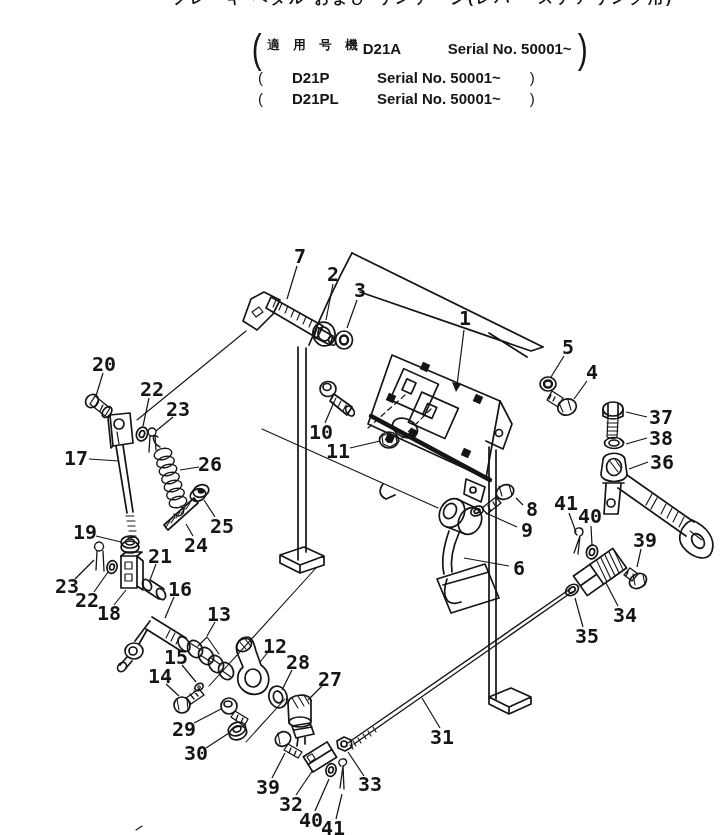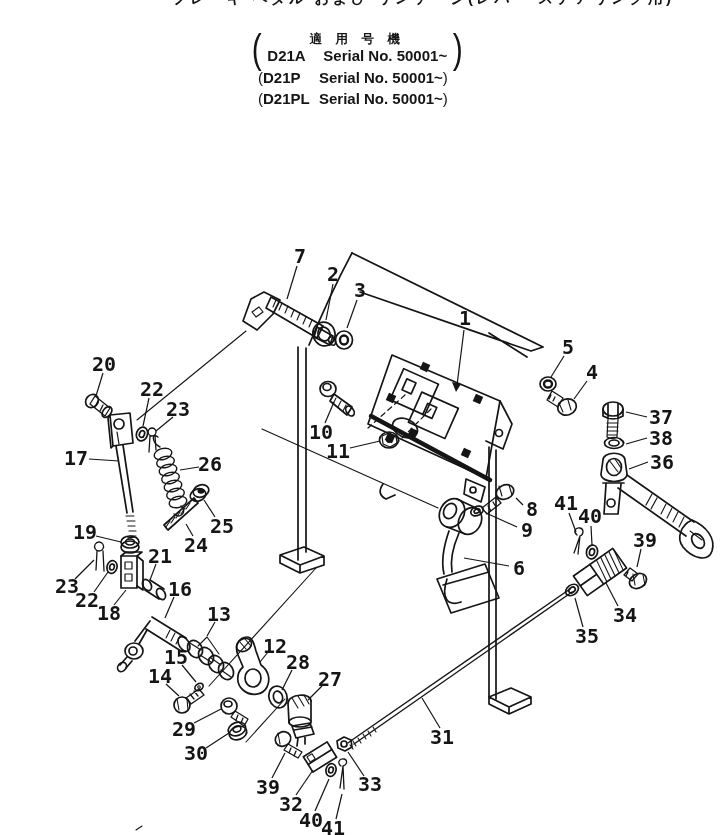--- a/index.html
+++ b/index.html
@@ -7,23 +7,23 @@
         font-family:"Liberation Sans",sans-serif;color:#151515;}
   #jp-top{position:absolute;top:-11px;left:172px;font-size:15px;font-weight:bold;
           letter-spacing:3px;white-space:nowrap;}
   #fig-row{position:absolute;top:7px;left:84px;font-size:15.5px;font-weight:bold;
            white-space:nowrap;letter-spacing:.4px;}
   #fig-row .gap{display:inline-block;width:14px;}
   .suffix-paren{font-size:19px;font-weight:normal;vertical-align:-2px;}
   #models{position:absolute;top:31px;left:250px;font-weight:bold;font-size:15px;}
   #model-row-1{display:flex;align-items:center;}
   .big-paren{font-size:40px;font-weight:400;line-height:36px;transform:scaleX(.75);}
-  #model-row-1 .col{display:flex;flex-direction:column;align-items:center;margin:0 4px;}
+  #model-row-1 .col{display:flex;flex-direction:row;align-items:flex-start;margin:0 4px;}
   #applicability{font-size:12.5px;letter-spacing:5px;line-height:13px;}
-  .mline{display:flex;align-items:center;line-height:20px;}
+  .mline{display:flex;align-items:center;line-height:20px;gap:29px;}
   .mline .model{width:56px;text-align:left;}
   .mline .paren{font-weight:normal;}
   #model-row-2,#model-row-3{margin-left:8px;margin-top:1px;}
   svg{position:absolute;top:0;left:0;}
   #callouts text{font:bold 20px "DejaVu Sans Mono",monospace;fill:#151515;
                  text-anchor:middle;dominant-baseline:central;}
   #callouts line{stroke:#151515;stroke-width:1.2;}
 </style>
 </head>
 <body>

